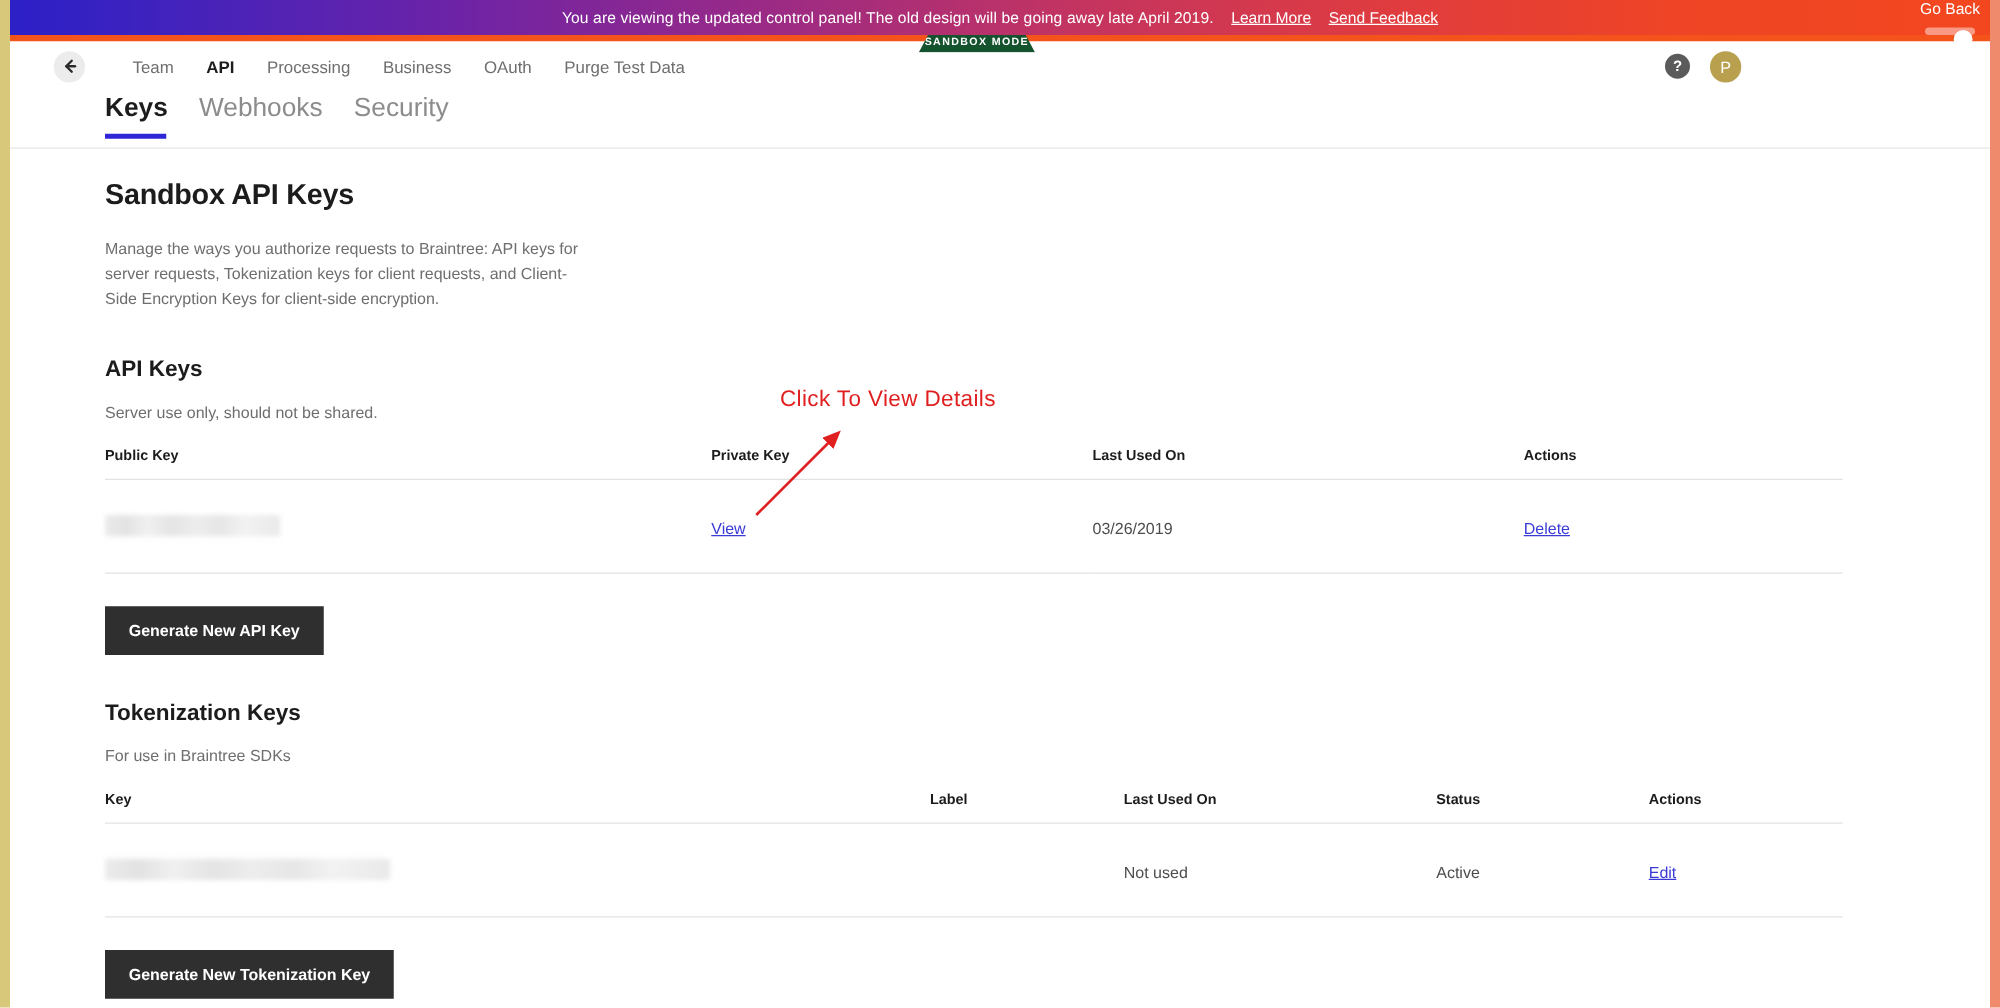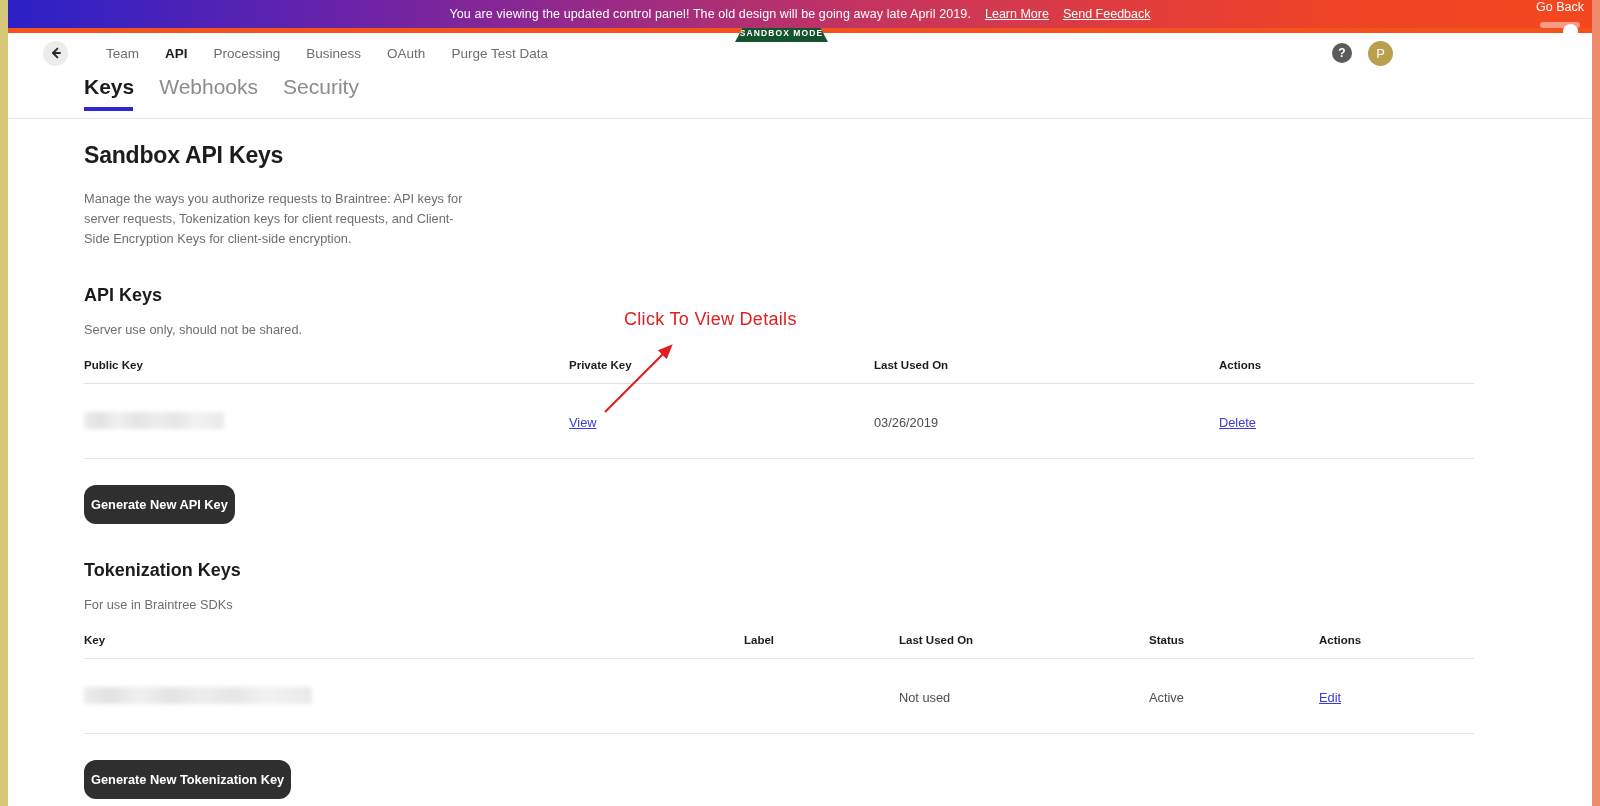--- a/index.html
+++ b/index.html
@@ -152,21 +152,21 @@
     display:inline-block; height:17px;
     background:linear-gradient(90deg,#ebebeb 0%,#e2e2e2 12%,#f0f0f0 24%,#e4e4e4 38%,#ededed 52%,#e6e6e6 66%,#f2f2f2 80%,#e9e9e9 100%);
     filter:blur(2.2px); border-radius:2px;
   }
   .blurred-key.w-api { width:140px; }
   .blurred-key.w-token { width:228px; }
 
   .gen-button {
     margin-top:26px; background:#2f2f2f; color:#ffffff;
     font-size:12.8px; font-weight:700;
-    border:none; border-radius:12px; padding:12px 7px; cursor:pointer;
+    border:none; border-radius:0; padding:12px 19px; cursor:pointer;
     font-family:"Liberation Sans", sans-serif;
   }
 
   .spacer-lg { height:36px; }
   .spacer-md { height:26px; }
 
   
   #annotation-layer {
     position:absolute; left:0; top:0; width:1600px; height:806px;
     pointer-events:none; z-index:40;

